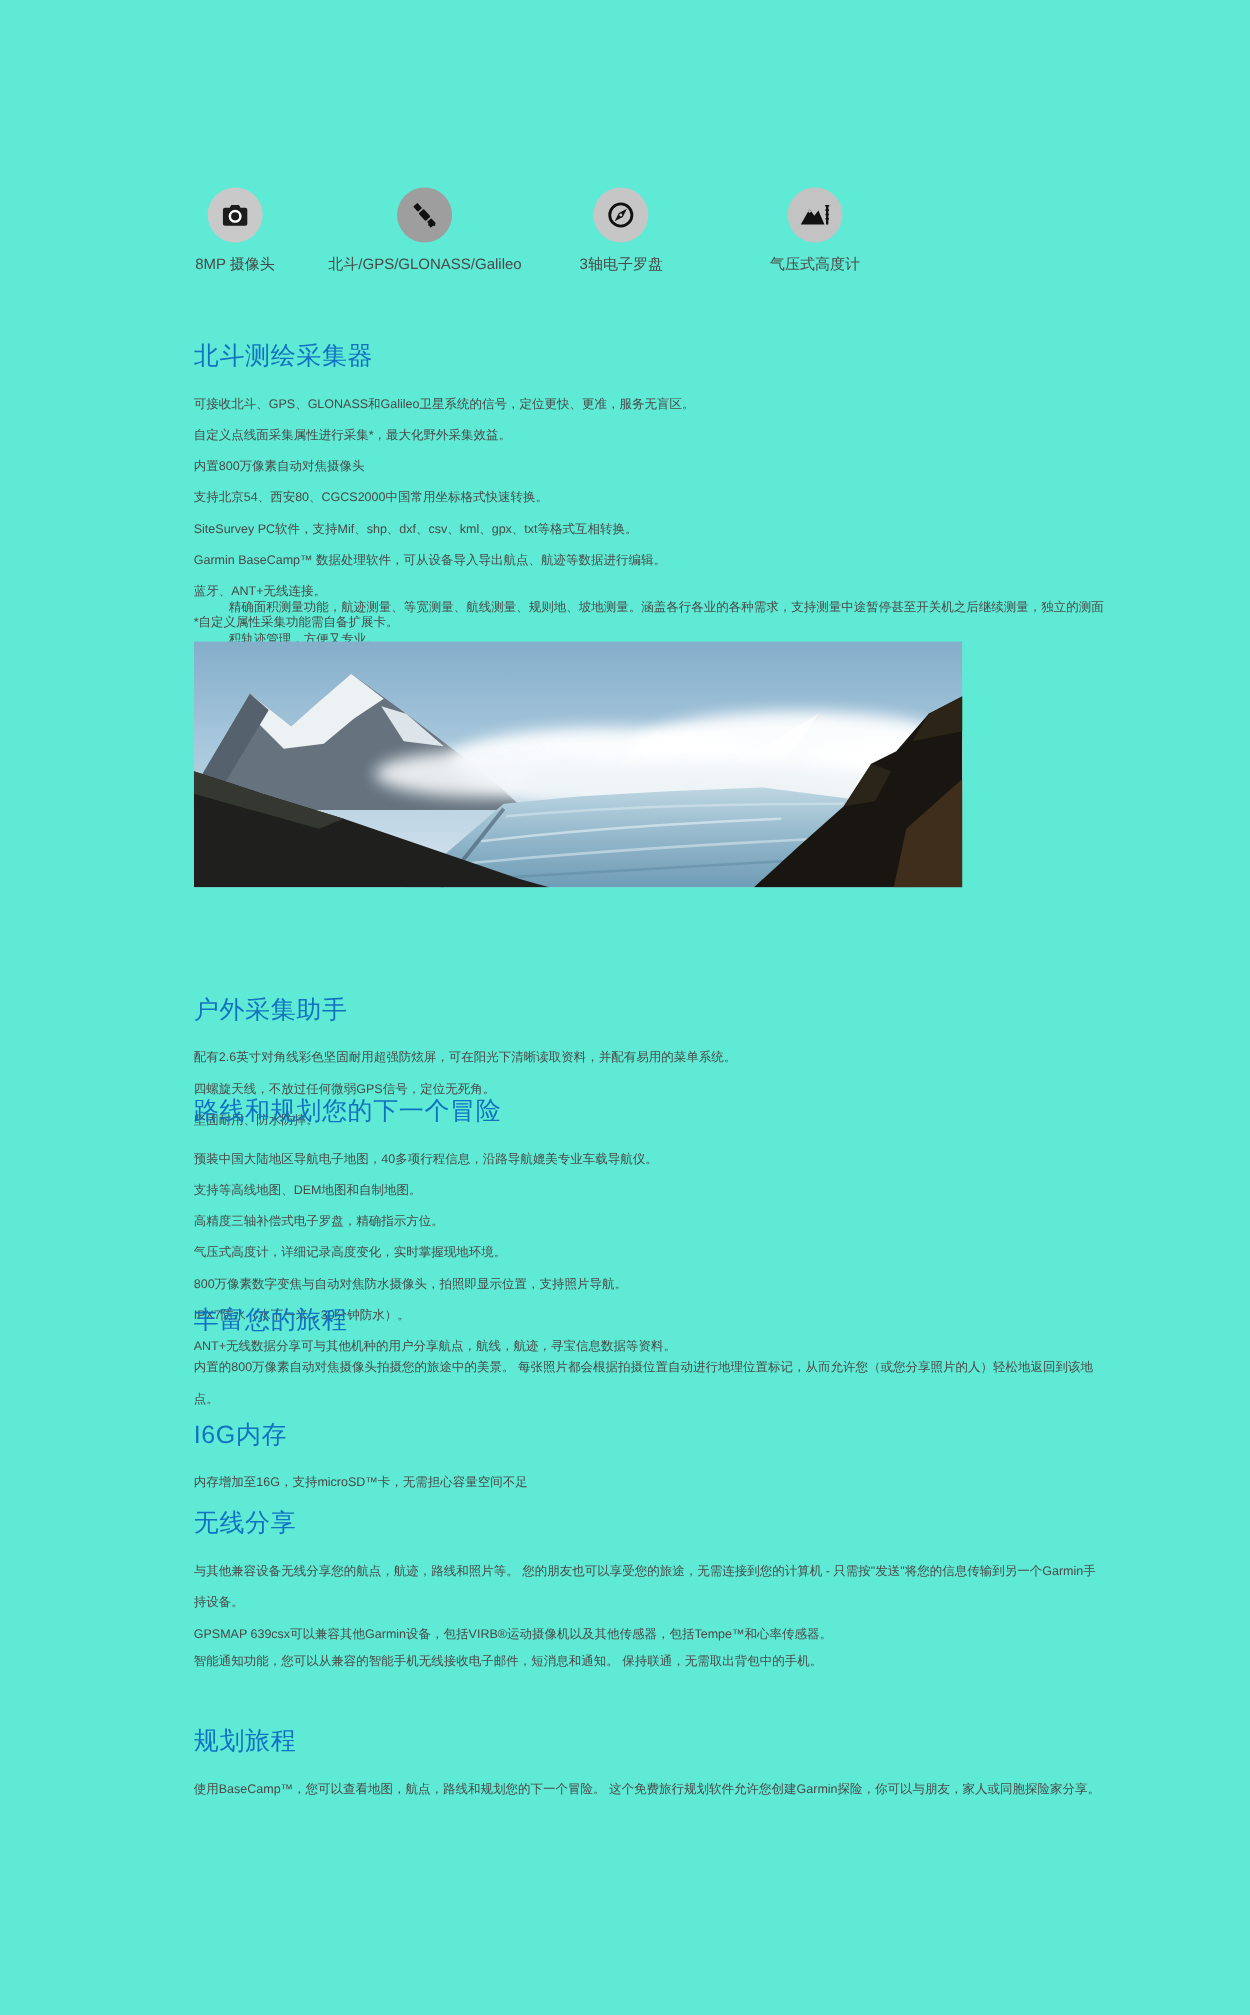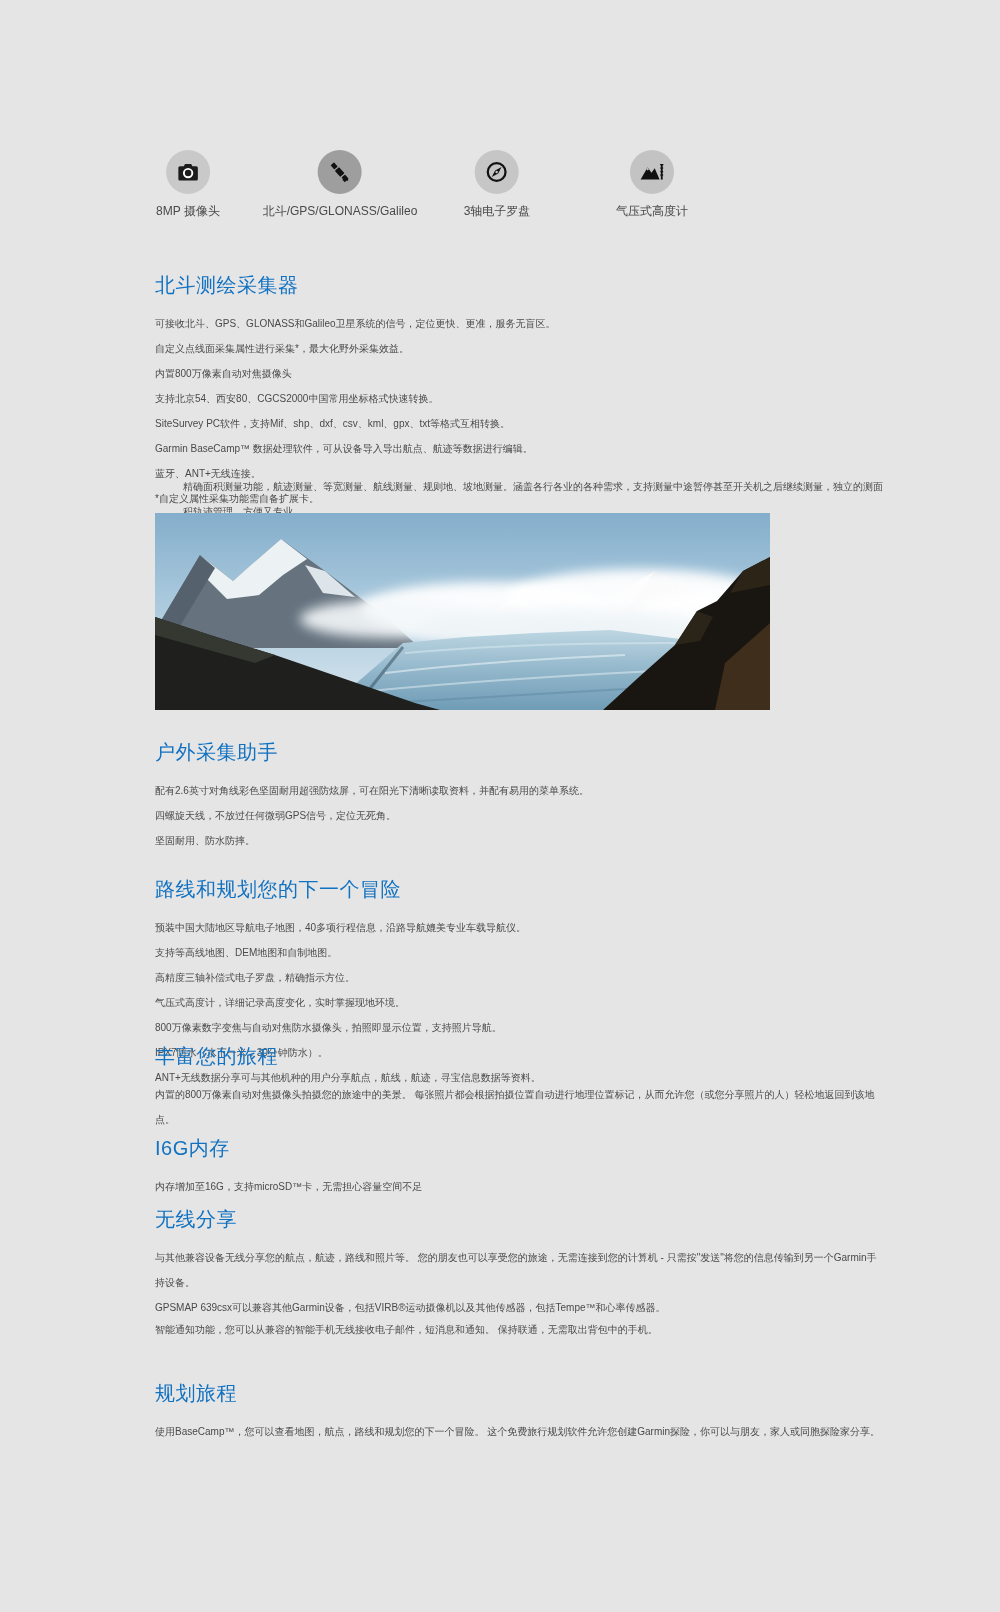--- a/index.html
+++ b/index.html
@@ -1,18 +1,18 @@
 <!DOCTYPE html>
 <html><head>
 <meta charset="utf-8">
 <style>
   html,body{margin:0;padding:0;background:#ffffff;}
   body{width:1000px;height:1612px;position:relative;overflow:hidden;
        font-family:"Liberation Sans","DejaVu Sans",sans-serif;}
-  .page{position:absolute;inset:0;background:#e5e5e5;}
+  .page{position:absolute;inset:0;background:#5eead4;}
 
   
   .feat{position:absolute;top:150px;transform:translateX(-50%);text-align:center;}
   .circle{width:44px;height:44px;border-radius:50%;margin:0 auto;
           display:flex;align-items:center;justify-content:center;}
   .c-cam{background:#c9c9c9;} .c-sat{background:#9e9e9e;}
   .c-com{background:#c6c6c6;} .c-alt{background:#c3c3c3;}
   .feat-label{margin-top:9px;font-size:12px;color:#4a4a4a;white-space:nowrap;}
 
   
@@ -149,21 +149,21 @@
       <path d="M0 104 L55 122 L120 142 L190 166 L260 190 L285 197 L0 197 Z" fill="#1f201e"></path>
       <path d="M0 104 L55 122 L120 142 L100 150 L0 122 Z" fill="#343830"></path>
 
       <path d="M615 44 L588 58 L562 88 L542 98 L520 132 L484 164 L448 197 L615 197 Z" fill="#191510"></path>
       <path d="M615 110 L570 150 L560 197 L615 197 Z" fill="#4b371f" opacity="0.75"></path>
       <path d="M615 44 L588 58 L575 80 L615 72 Z" fill="#2c2417"></path>
       <path d="M542 98 L520 132 L545 128 L558 104 Z" fill="#30281a" opacity="0.8"></path>
     </svg>
   </div>
 
-  <section class="sec" style="top:738px">
+  <section class="sec" style="top:794px">
     <h2>户外采集助手</h2>
     <p>配有2.6英寸对角线彩色坚固耐用超强防炫屏，可在阳光下清晰读取资料，并配有易用的菜单系统。
 四螺旋天线，不放过任何微弱GPS信号，定位无死角。
 坚固耐用、防水防摔。</p>
   </section>
 
   <section class="sec" style="top:875px">
     <h2>路线和规划您的下一个冒险</h2>
     <p>预装中国大陆地区导航电子地图，40多项行程信息，沿路导航媲美专业车载导航仪。
 支持等高线地图、DEM地图和自制地图。

